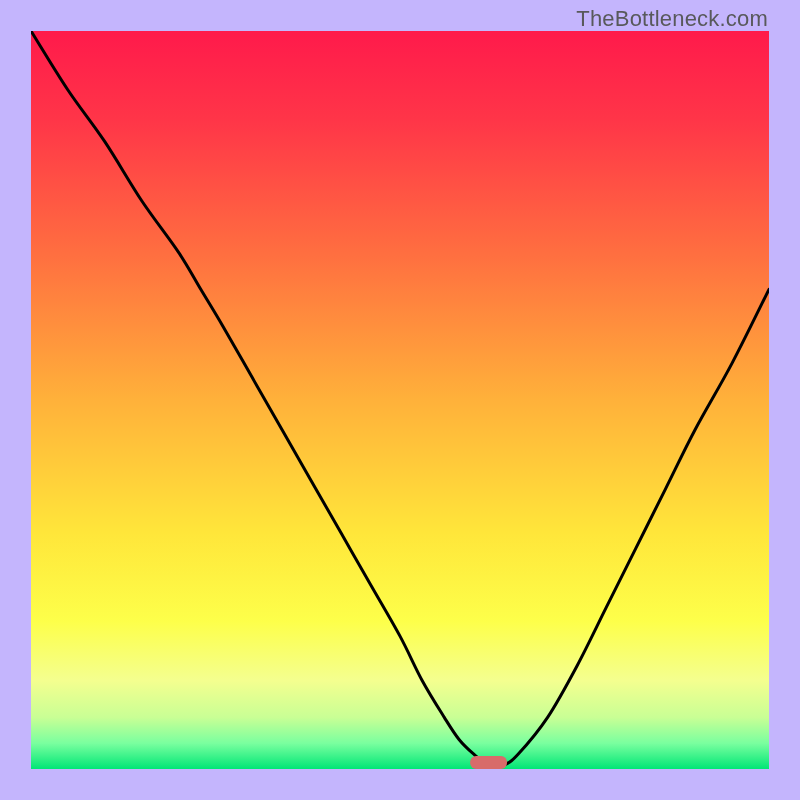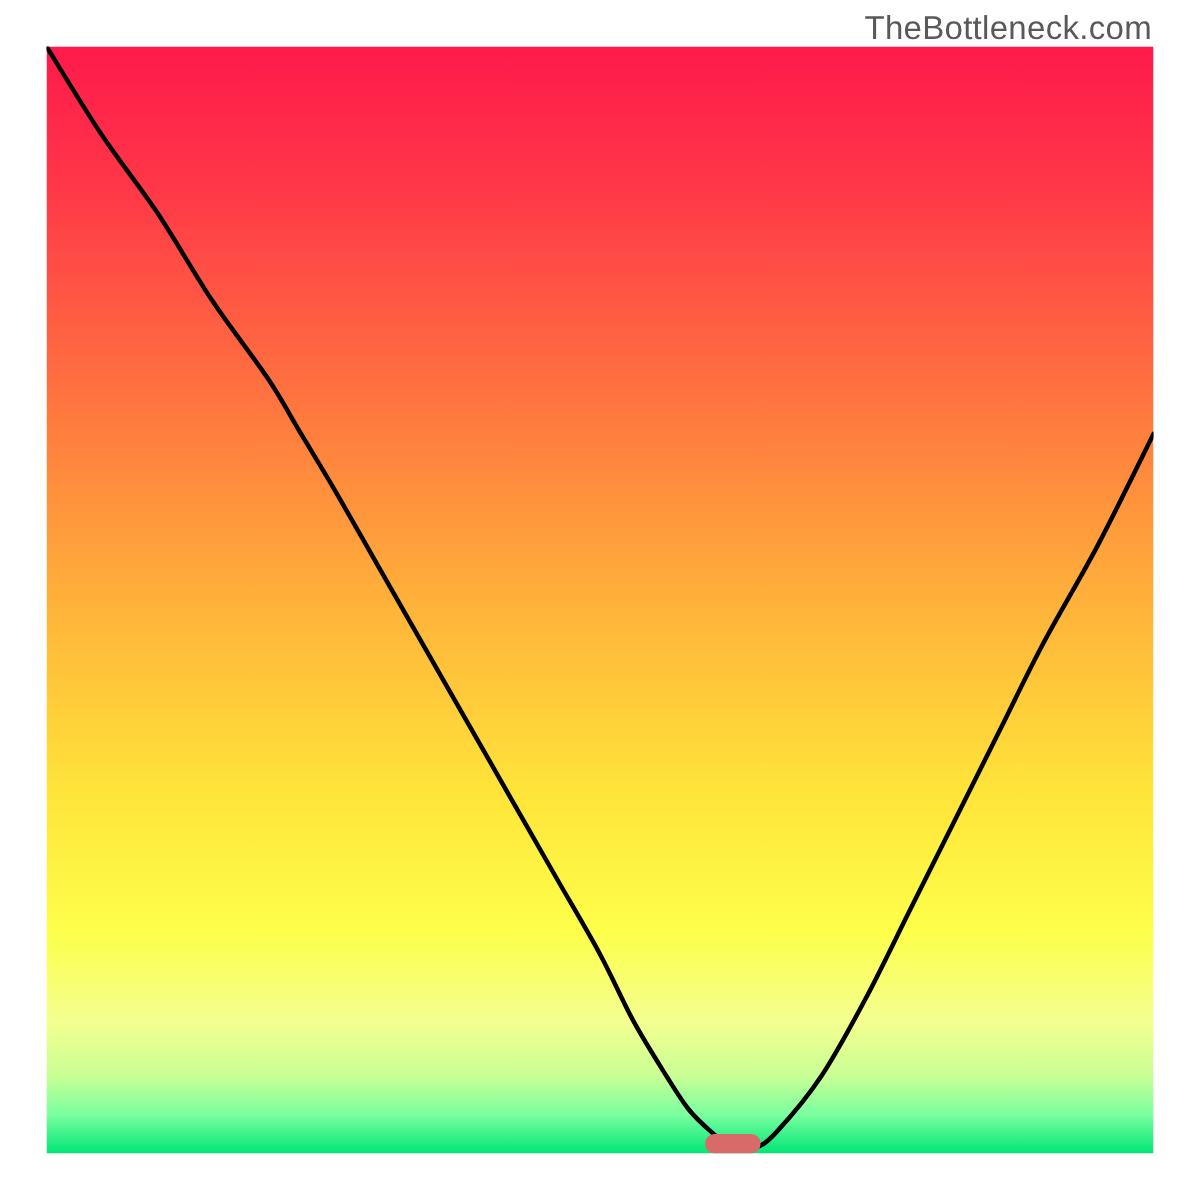--- a/index.html
+++ b/index.html
@@ -7,21 +7,21 @@
     padding: 0;
     width: 800px;
     height: 800px;
     background: #000;
     overflow: hidden;
   }
   .frame {
     position: relative;
     width: 800px;
     height: 800px;
-    background: #ffffff;
+    background: #c4b5fd;
   }
   .plot-wrap {
     position: absolute;
     left: 31px;
     top: 31px;
     width: 738px;
     height: 738px;
   }
   .watermark {
     position: absolute;

